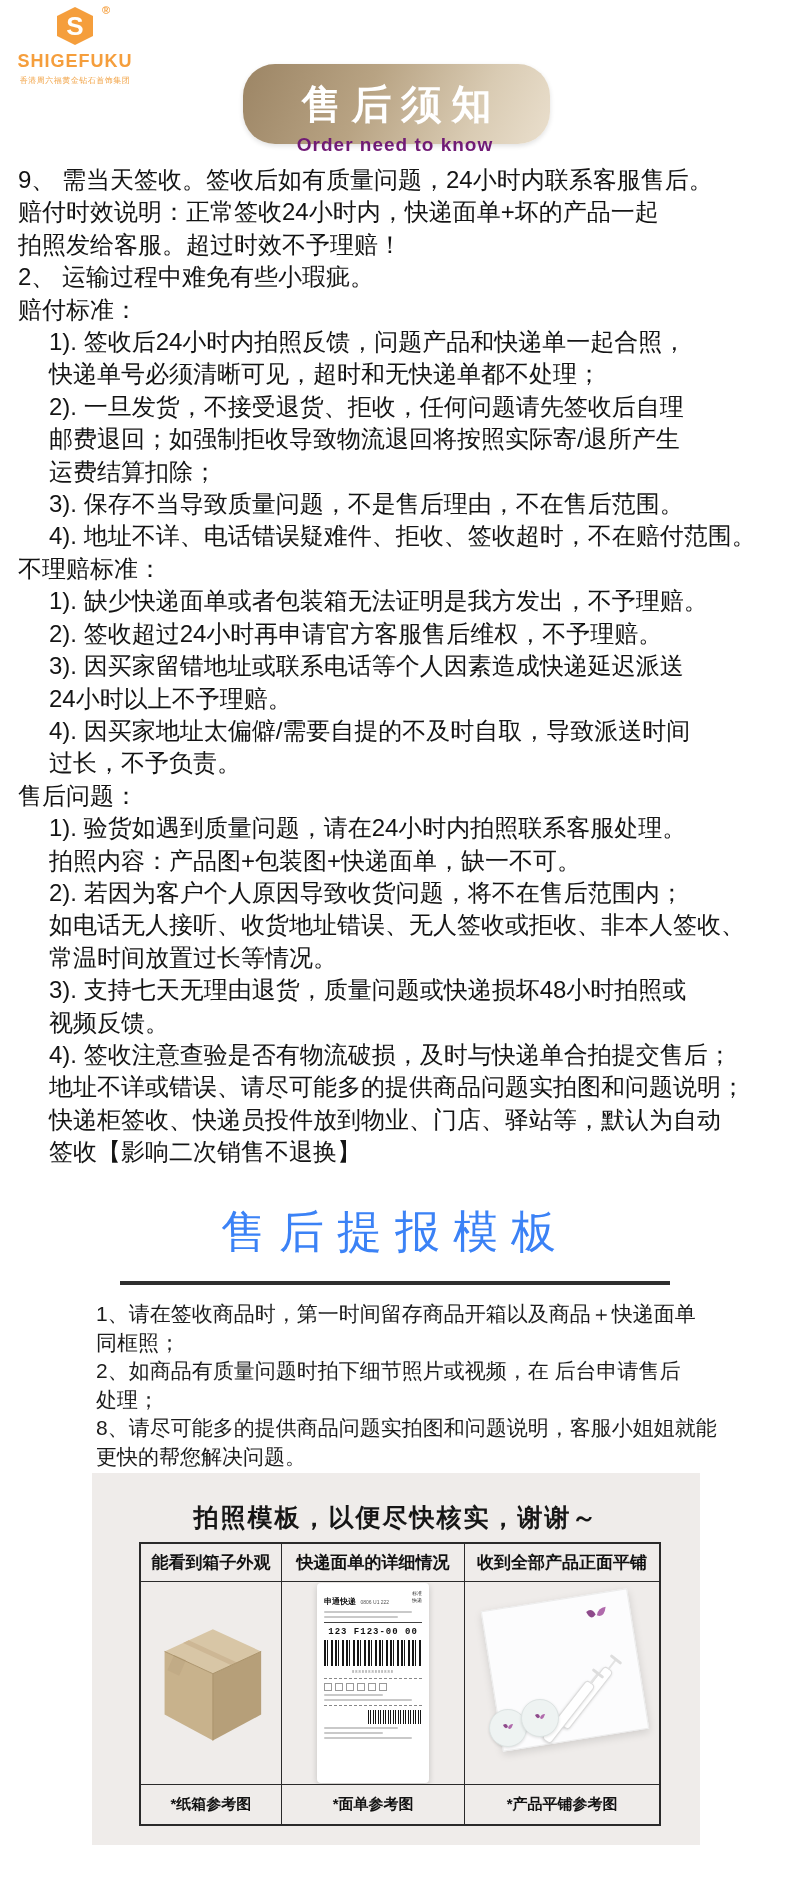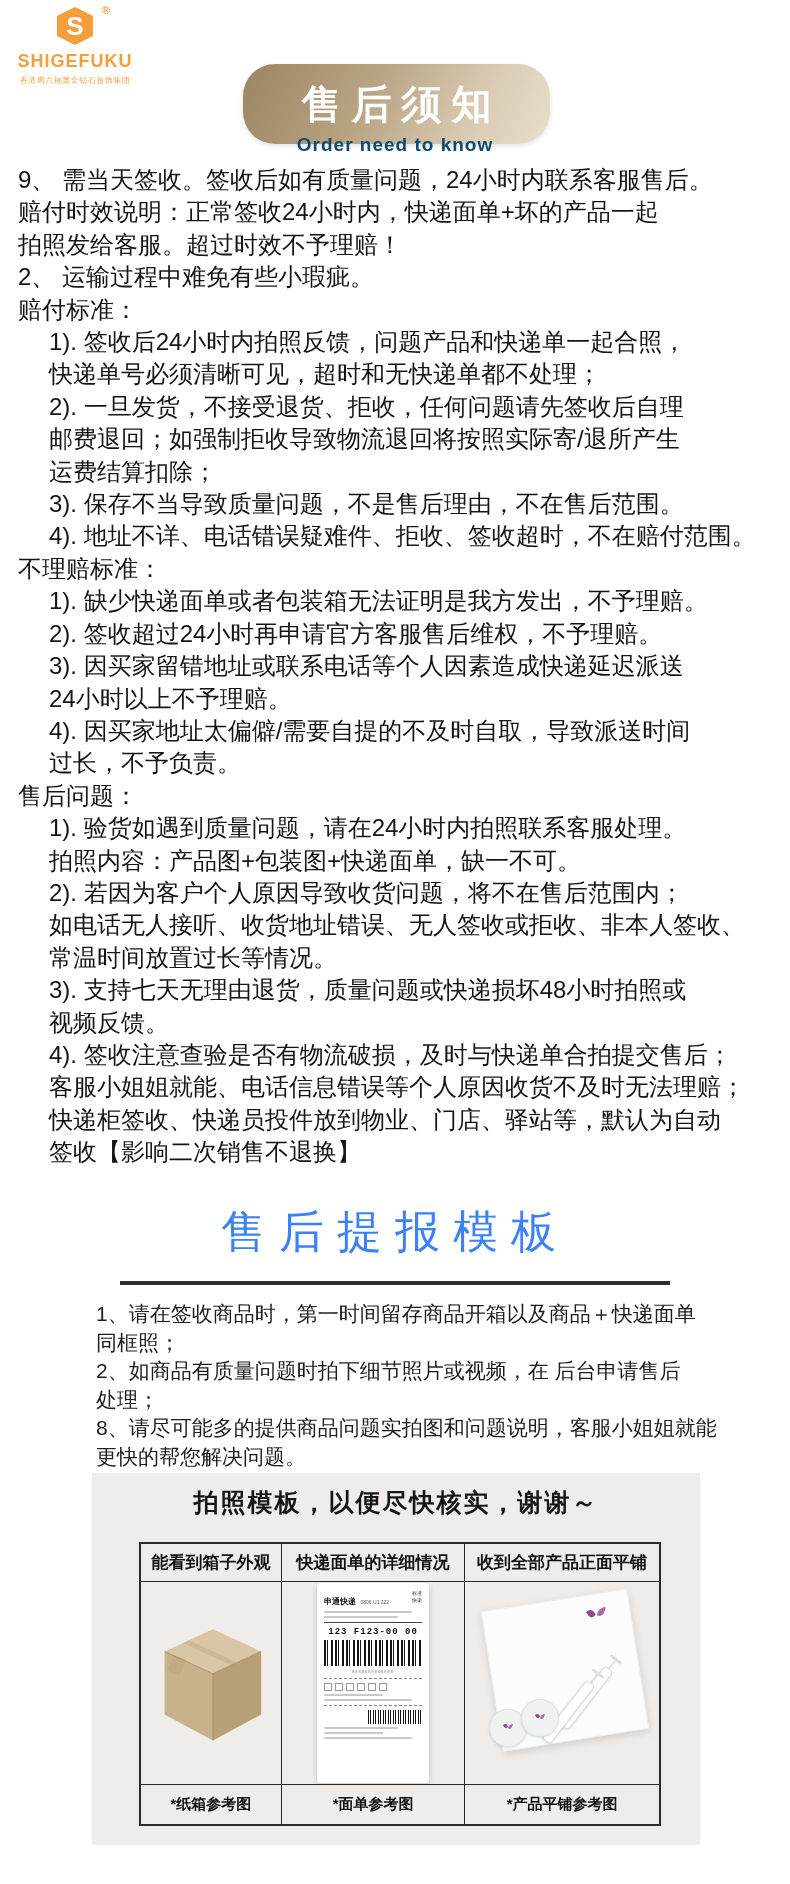--- a/index.html
+++ b/index.html
@@ -11,33 +11,33 @@
   .logo-reg{position:absolute;right:-14px;top:-2px;font-size:11px;font-weight:700;color:#f59e3c;}
   .logo-brand{font-size:18px;font-weight:700;letter-spacing:1px;margin-top:1px;}
   .logo-tag{font-size:8px;margin-top:3px;letter-spacing:.5px;color:#f2a54a;}
   
   .banner{position:absolute;left:243px;top:64px;width:307px;height:80px;border-radius:32px;
           background:linear-gradient(115deg,#9c8565 0%,#b8a383 40%,#d9cbb3 75%,#eadfcd 100%);
           display:flex;align-items:center;justify-content:center;
           box-shadow:0 2px 5px rgba(0,0,0,.12);}
   .banner-title{color:#fff;font-size:40px;font-weight:700;letter-spacing:10px;text-indent:10px;}
   .banner-sub{position:absolute;top:134px;left:0;width:100%;text-align:center;
-              color:#0c4a6e;font-size:19px;font-weight:600;letter-spacing:1px;}
+              color:#701a75;font-size:19px;font-weight:600;letter-spacing:1px;}
   
   .notice{position:absolute;left:18px;top:164px;width:758px;font-size:24px;line-height:32.4px;color:#141414;}
   .nl{white-space:nowrap;}
   .nl.ind{padding-left:31px;}
   
   .tpl-title{position:absolute;top:1202px;left:0;width:100%;text-align:center;
              font-size:45px;letter-spacing:13px;color:#3b82f6;font-weight:400;}
   .tpl-rule{position:absolute;top:1281px;left:120px;width:550px;height:4px;background:#2e2e2e;}
   .tpl-steps{position:absolute;left:96px;top:1300px;width:630px;font-size:21px;line-height:28.5px;color:#1c1c1c;}
   
   .panel{position:absolute;left:92px;top:1473px;width:608px;height:372px;background:#efecea;}
-  .panel-title{padding-top:13px;text-align:center;font-size:25px;font-weight:700;color:#161616;letter-spacing:2px;}
+  .panel-title{padding-top:28px;text-align:center;font-size:25px;font-weight:700;color:#161616;letter-spacing:2px;}
   .ref-table{position:absolute;left:47px;top:69px;width:518px;height:280px;
              border:2px solid #2a2a2a;display:grid;
              grid-template-columns:27.2% 35.4% 37.4%;grid-template-rows:38px 1fr 40px;background:transparent;}
   .cell{display:flex;align-items:center;justify-content:center;overflow:hidden;}
   .c-br{border-right:1.5px solid #2a2a2a;}
   .c-bb{border-bottom:1.5px solid #2a2a2a;}
   .c-bt{border-top:1.5px solid #2a2a2a;}
   .hdr{font-size:17px;font-weight:700;color:#111;white-space:nowrap;}
   .cap{font-size:15px;font-weight:700;color:#111;}
   
@@ -121,21 +121,21 @@
     <div class="nl ind">过长，不予负责。</div>
     <div class="nl">售后问题：</div>
     <div class="nl ind">1). 验货如遇到质量问题，请在24小时内拍照联系客服处理。</div>
     <div class="nl ind">拍照内容：产品图+包装图+快递面单，缺一不可。</div>
     <div class="nl ind">2). 若因为客户个人原因导致收货问题，将不在售后范围内；</div>
     <div class="nl ind">如电话无人接听、收货地址错误、无人签收或拒收、非本人签收、</div>
     <div class="nl ind">常温时间放置过长等情况。</div>
     <div class="nl ind">3). 支持七天无理由退货，质量问题或快递损坏48小时拍照或</div>
     <div class="nl ind">视频反馈。</div>
     <div class="nl ind">4). 签收注意查验是否有物流破损，及时与快递单合拍提交售后；</div>
-    <div class="nl ind">客服小姐姐就能、电话信息错误等个人原因收货不及时无法理赔；</div>
+    <div class="nl ind">地址不详或错误、请尽可能多的提供商品问题实拍图和问题说明；</div>
     <div class="nl ind">快递柜签收、快递员投件放到物业、门店、驿站等，默认为自动</div>
     <div class="nl ind">签收【影响二次销售不退换】</div>
   </div>
 
   <div class="tpl-title">售后提报模板</div>
   <div class="tpl-rule"></div>
   <div class="tpl-steps">
     <div>1、请在签收商品时，第一时间留存商品开箱以及商品＋快递面单</div>
     <div>同框照；</div>
     <div>2、如商品有质量问题时拍下细节照片或视频，在 后台申请售后</div>

